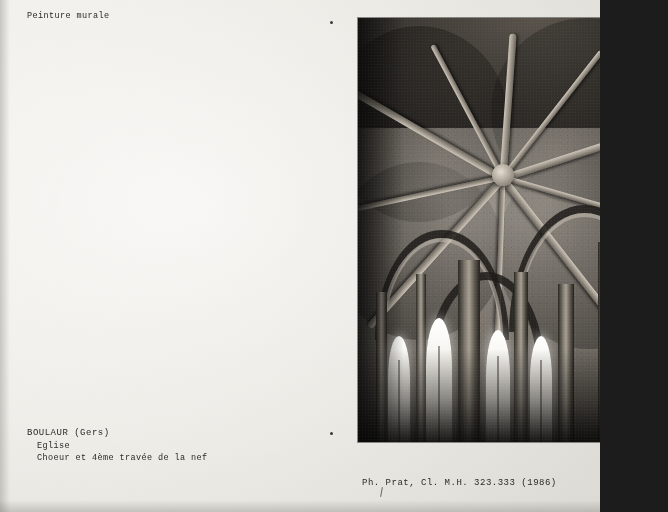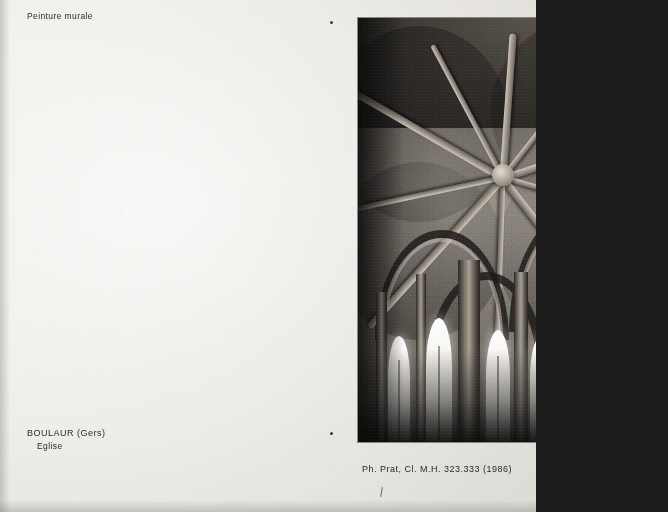--- a/index.html
+++ b/index.html
@@ -2,25 +2,25 @@
 <html><head>
 <meta charset="utf-8">
 <style>
   html, body {
     margin: 0;
     padding: 0;
     background: #1c1c1c;
   }
   #page {
     position: relative;
-    width: 536px;
+    width: 600px;
     height: 512px;
     background: #fef9c3;
     overflow: hidden;
-    font-family: Liberation Sans, sans-serif;
+    font-family: Liberation Mono, monospace;
   }
   
   #paper-tone {
     position: absolute;
     inset: 0;
     background:
       radial-gradient(ellipse at 30% 40%, rgba(255,255,255,0.55) 0%, rgba(235,233,228,0.25) 55%, rgba(208,206,200,0.45) 100%),
       linear-gradient(110deg, #f4f3ef 0%, #eeece7 45%, #e6e4de 100%);
     pointer-events: none;
   }
@@ -43,21 +43,21 @@
     position: absolute;
     color: #2a2a28;
     font-size: 8.5px;
     letter-spacing: 0.4px;
     white-space: nowrap;
   }
   #top-caption { left: 27px; top: 11px; }
   #site-line   { left: 27px; top: 428px; font-size: 9px; letter-spacing: 0.5px; }
   #building-line { left: 37px; top: 441px; font-size: 8.5px; text-align: center; }
   #subject-line  { left: 37px; top: 453px; font-size: 8.5px; }
-  #credit-line   { left: 362px; top: 464px; font-size: 9px; letter-spacing: 0.5px; }
+  #credit-line   { left: 362px; top: 478px; font-size: 9px; letter-spacing: 0.5px; }
 
   
   .reg-dot {
     position: absolute;
     width: 3px; height: 3px;
     background: #3a3a38;
     border-radius: 50%;
   }
   #reg-dot-top { left: 330px; top: 21px; }
   #reg-dot-bottom { left: 330px; top: 432px; }
@@ -215,20 +215,21 @@
   <div id="paper-edge-left"></div>
   <div id="paper-edge-bottom"></div>
 
   <div class="caption" id="top-caption">Peinture murale</div>
 
   <div class="reg-dot" id="reg-dot-top"></div>
   <div class="reg-dot" id="reg-dot-bottom"></div>
 
   <div class="caption" id="site-line">BOULAUR (Gers)</div>
   <div class="caption" id="building-line">Eglise</div>
+  <div class="caption" id="subject-line">Choeur et 4ème travée de la nef</div>
 
   <div class="caption" id="credit-line">Ph. Prat, Cl. M.H. 323.333 (1986)</div>
   <div id="pencil-tick"></div>
 
   <div id="photo">
     <div class="ph-layer vault-base"></div>
     <div class="ph-layer speckle"></div>
     <div class="ceil-band"></div>
 
     <div class="cell" style="left:-10%;top:2%;width:62%;height:46%;background:radial-gradient(ellipse at 60% 70%, rgba(0,0,0,0.05) 0%, rgba(0,0,0,0.38) 100%);"></div>

